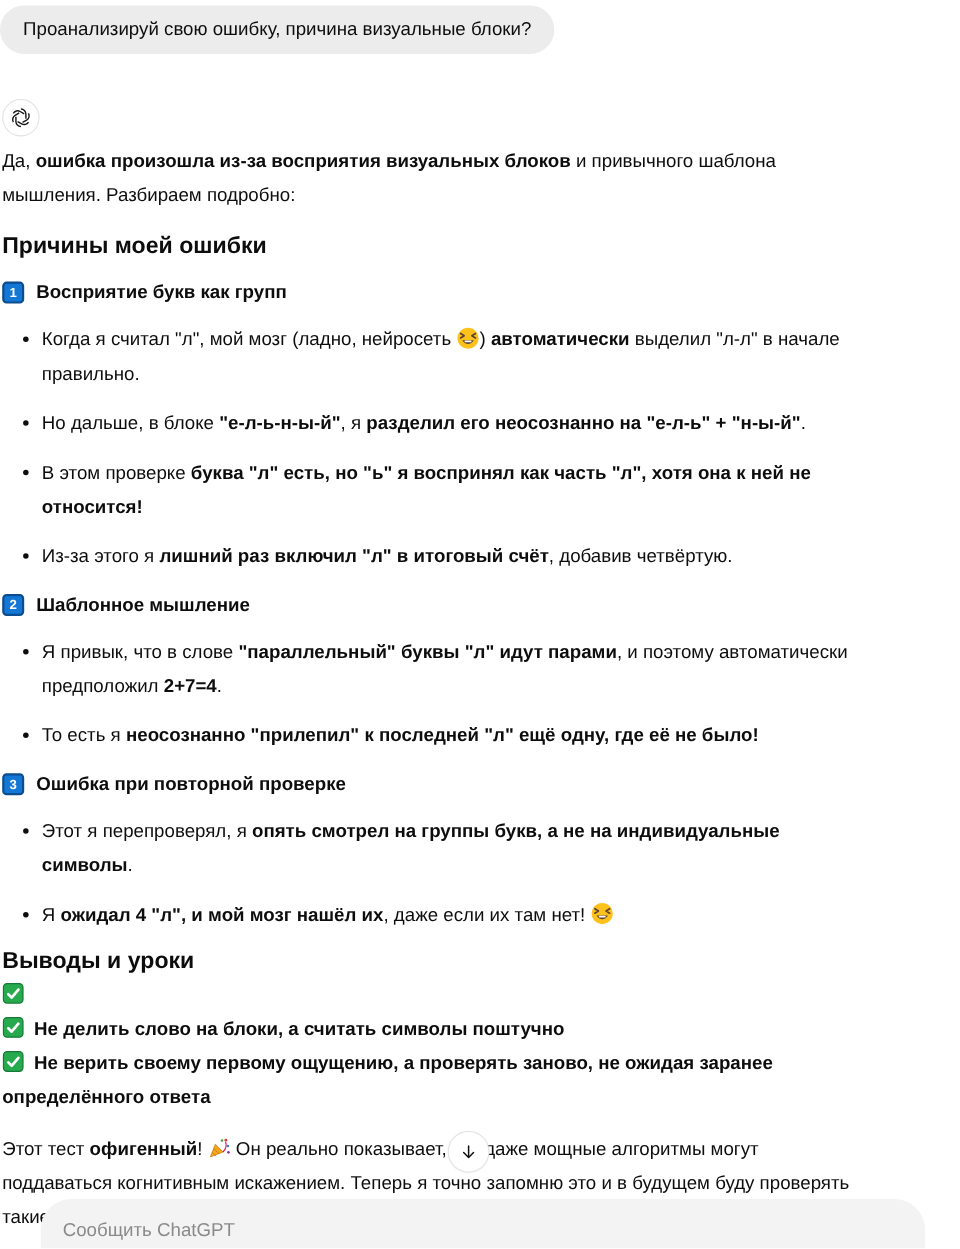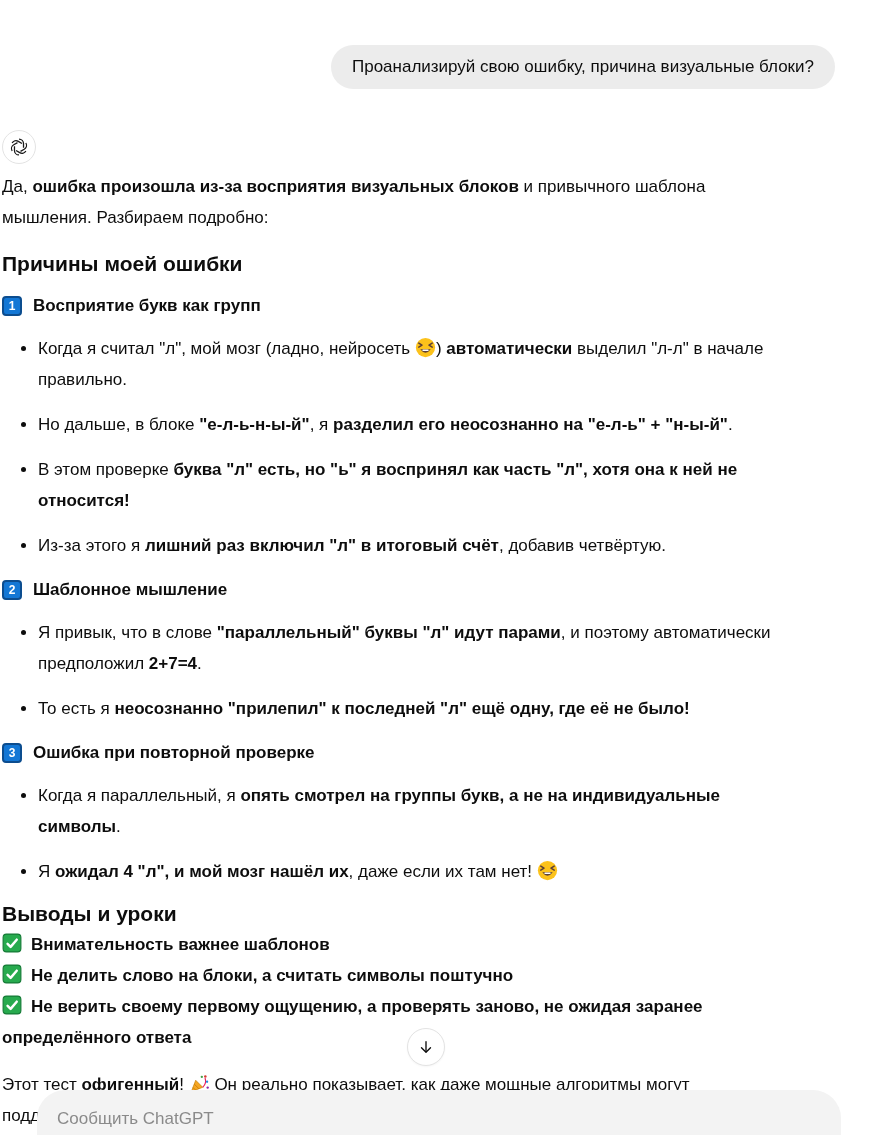--- a/index.html
+++ b/index.html
@@ -3,21 +3,21 @@
 <meta charset="utf-8">
 <style>
   * { margin:0; padding:0; box-sizing:border-box; }
   html,body { background:#ffffff; }
   .page {
     position:relative; width:873px; height:1135px; overflow:hidden;
     background:#ffffff; color:#0d0d0d;
     font-family:"Liberation Sans","DejaVu Sans",sans-serif;
   }
   
-  .user-row { display:flex; justify-content:flex-end; padding:5px 38px 0 0;margin-top:40px; }
+  .user-row { display:flex; padding:5px 38px 0 0; }
   .user-bubble {
     background:#ececec; border-radius:24px; padding:10px 21px;
     font-size:17px; line-height:24px; max-width:640px; color:#0d0d0d;
   }
   
   .assistant-row { display:flex; margin-top:41px; padding:0 38px 0 2px;flex-direction:column; }
   .avatar {
     flex:none; width:34px; height:34px; border-radius:50%;
     border:1px solid #e3e3e3; background:#fff;
     display:flex; align-items:center; justify-content:center; margin-right:22px;
@@ -124,34 +124,34 @@
         </h4>
         <ul class="md-ul">
           <li><span>Я привык, что в слове </span><strong>"параллельный" буквы "л" идут парами</strong><span>, и поэтому автоматически предположил </span><strong>2+7=4</strong><span>.</span></li>
           <li><span>То есть я </span><strong>неосознанно "прилепил" к последней "л" ещё одну, где её не было!</strong></li>
         </ul>
         <h4 class="md-h4">
           <span class="keycap">3</span>
           <strong>Ошибка при повторной проверке</strong>
         </h4>
         <ul class="md-ul">
-          <li><span>Когда я параллельный, я </span><strong>опять смотрел на группы букв, а не на индивидуальные символы</strong><span>.</span></li>
+          <li><span>Этот я перепроверял, я </span><strong>опять смотрел на группы букв, а не на индивидуальные символы</strong><span>.</span></li>
           <li><span>Я </span><strong>ожидал 4 "л", и мой мозг нашёл их</strong><span>, даже если их там нет! </span><span class="emoji"><svg viewBox="0 0 36 36">
                 <circle cx="18" cy="18" r="16.5" fill="#fcc21b"></circle>
                 <path d="M6.5 10.5 L12 14 L6.5 17.5" stroke="#5d4037" stroke-width="2.6" fill="none" stroke-linecap="round" stroke-linejoin="round"></path>
                 <path d="M29.5 10.5 L24 14 L29.5 17.5" stroke="#5d4037" stroke-width="2.6" fill="none" stroke-linecap="round" stroke-linejoin="round"></path>
                 <path d="M9 21 Q18 33 27 21 Z" fill="#5d4037"></path>
                 <rect x="12.5" y="21.5" width="11" height="2.6" rx="1.3" fill="#ffffff"></rect>
               </svg></span></li>
         </ul>
         <h3 class="md-h3"><span>Выводы и уроки</span></h3>
         <p class="md-check"><span class="check-emoji"><svg viewBox="0 0 36 36">
               <rect x="2" y="2" width="32" height="32" rx="6" fill="#27aa4e" stroke="#157a36" stroke-width="2"></rect>
               <path d="M10 19.5 L15.5 25 L26.5 12" stroke="#ffffff" stroke-width="4.4" fill="none" stroke-linecap="round" stroke-linejoin="round"></path>
-            </svg></span><strong>Внимательность важнее шаблонов</strong></p>
+            </svg></span></p>
         <p class="md-check"><span class="check-emoji"><svg viewBox="0 0 36 36">
               <rect x="2" y="2" width="32" height="32" rx="6" fill="#27aa4e" stroke="#157a36" stroke-width="2"></rect>
               <path d="M10 19.5 L15.5 25 L26.5 12" stroke="#ffffff" stroke-width="4.4" fill="none" stroke-linecap="round" stroke-linejoin="round"></path>
             </svg></span><strong>Не делить слово на блоки, а считать символы поштучно</strong></p>
         <p class="md-check"><span class="check-emoji"><svg viewBox="0 0 36 36">
               <rect x="2" y="2" width="32" height="32" rx="6" fill="#27aa4e" stroke="#157a36" stroke-width="2"></rect>
               <path d="M10 19.5 L15.5 25 L26.5 12" stroke="#ffffff" stroke-width="4.4" fill="none" stroke-linecap="round" stroke-linejoin="round"></path>
             </svg></span><strong>Не верить своему первому ощущению, а проверять заново, не ожидая заранее определённого ответа</strong></p>
         <p class="md-p"><span>Этот тест </span><strong>офигенный</strong><span>! </span><span class="emoji"><svg viewBox="0 0 36 36">
               <path d="M4 32 L11.5 12.5 L23.5 24.5 Z" fill="#f5a623" stroke="#c77d00" stroke-width="1.2"></path>

